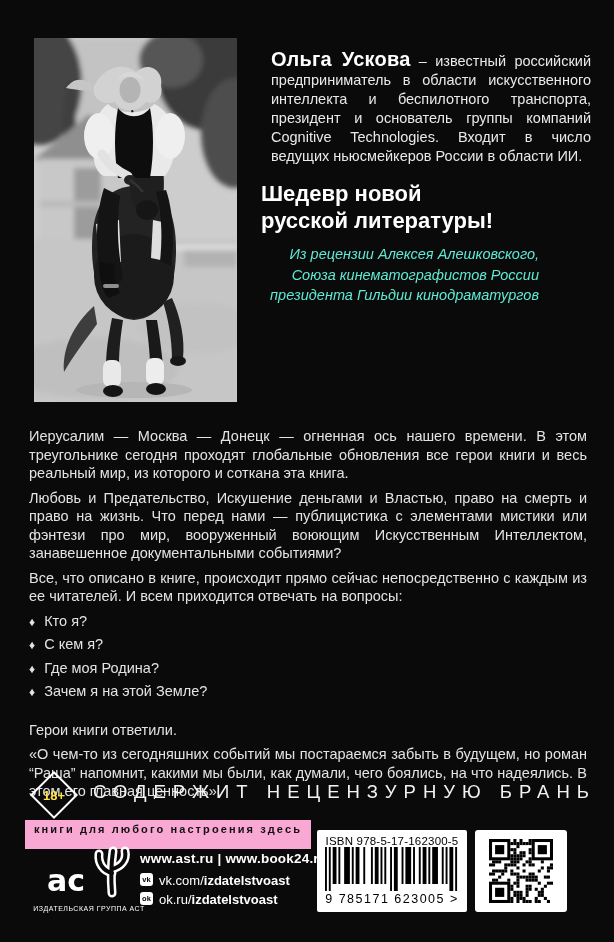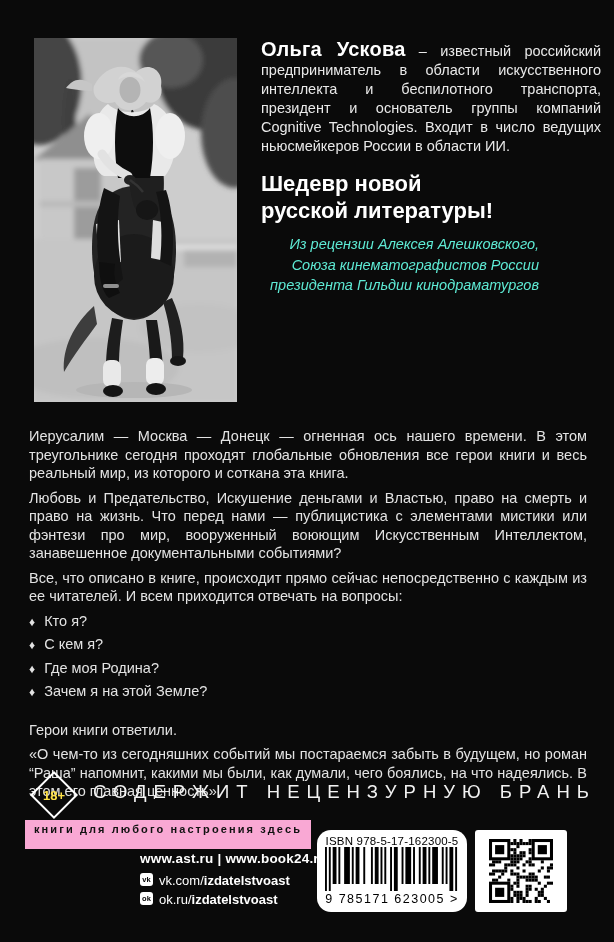--- a/index.html
+++ b/index.html
@@ -5,21 +5,21 @@
   html,body{margin:0;padding:0;background:#000;}
   .page{position:relative;width:614px;height:942px;background:#0a0a0a;overflow:hidden;
         font-family:"Liberation Sans",sans-serif;}
 
   
   .photo{position:absolute;left:34px;top:38px;width:203px;height:364px;overflow:hidden;background:#c9c9c9;}
   .photo svg{display:block;}
 
   
   .right-col{position:absolute;left:261px;top:40px;width:340px;color:#ececec;}
-  .bio{margin:0;font-size:14.5px;line-height:19px;text-align:justify;color:#e9e9e9;}
+  .bio{margin:10px;font-size:14.5px;line-height:19px;text-align:justify;color:#e9e9e9;}
   .bio .name{font-size:20px;font-weight:bold;color:#fff;letter-spacing:.2px;}
   .headline{margin:14px 0 0;font-size:22px;line-height:27px;font-weight:bold;color:#fff;}
   .quote{margin:20px 0 0;width:278px;font-style:italic;font-size:14.5px;line-height:20.5px;
          text-align:justify;color:#dcdcdc;}
   .attr{margin:10px 0 0;width:278px;font-style:italic;font-size:14.5px;line-height:20.5px;
         text-align:right;color:#5eead4;}
   .attr span{display:block;}
 
   
   .body-text{position:absolute;left:29px;top:427px;width:558px;color:#e3e3e3;
@@ -45,21 +45,21 @@
   .logo-block{position:absolute;left:30px;top:845px;width:118px;text-align:center;}
   .publisher{color:#fff;font-size:7px;letter-spacing:.5px;margin-top:2px;white-space:nowrap;}
   .links-block{position:absolute;left:140px;top:851px;color:#fff;}
   .site-line{font-weight:bold;font-size:13.5px;margin-bottom:7px;letter-spacing:.2px;}
   .social-line{font-size:13px;margin-bottom:4px;display:flex;align-items:flex-start;gap:6px;}
   .social-line b{font-weight:bold;}
   .sicon{width:13px;height:13px;background:#fff;border-radius:3px;color:#000;
          font-size:7.5px;font-weight:bold;display:flex;align-items:center;justify-content:center;
          flex:0 0 13px;}
   .isbn-box{position:absolute;left:317px;top:830px;width:150px;height:82px;background:#fff;
-            border-radius:14px;color:#000;text-align:center;overflow:hidden;}
+            border-radius:2px;color:#000;text-align:center;overflow:hidden;}
   .isbn-text{font-size:11.5px;margin-top:5px;letter-spacing:.2px;}
   .digits{font-size:12.5px;letter-spacing:1.5px;margin-top:-3px;}
   .qr-box{position:absolute;left:475px;top:830px;width:92px;height:82px;background:#fff;
           border-radius:3px;display:flex;align-items:center;justify-content:center;}
 </style>
 </head>
 <body>
 
 <div class="page">
 
@@ -162,20 +162,36 @@
   </div>
 
   <div class="age-badge">
     <span class="diamond"></span>
     <span class="age-num">18+</span>
   </div>
   <div class="age-text-line">СОДЕРЖИТ НЕЦЕНЗУРНУЮ БРАНЬ</div>
 
   <div class="tagline-strip">книги для любого настроения здесь</div>
 
+  <div class="logo-block">
+    <svg width="88" height="54" viewBox="0 0 88 54">
+      <text x="2" y="46" font-family="DejaVu Sans, sans-serif" font-size="30" font-weight="bold" fill="#fff">ас</text>
+      <g stroke="#fff" stroke-width="9" stroke-linecap="round" fill="none">
+        <path d="M68 6 C66 20 66 36 67 48"></path>
+        <path d="M67 28 C58 26 53 18 54 9"></path>
+        <path d="M67 24 C76 22 82 15 80 6"></path>
+      </g>
+      <g stroke="#0a0a0a" stroke-width="4" stroke-linecap="round" fill="none">
+        <path d="M68 6 C66 20 66 36 67 48"></path>
+        <path d="M67 28 C58 26 53 18 54 9"></path>
+        <path d="M67 24 C76 22 82 15 80 6"></path>
+      </g>
+    </svg>
+    <div class="publisher">ИЗДАТЕЛЬСКАЯ ГРУППА АСТ</div>
+  </div>
 
   <div class="links-block">
     <div class="site-line">www.ast.ru | www.book24.ru</div>
     <div class="social-line">
       <span class="sicon">vk</span>
       <span><span>vk.com/</span><b>izdatelstvoast</b></span>
     </div>
     <div class="social-line">
       <span class="sicon">ok</span>
       <span><span>ok.ru/</span><b>izdatelstvoast</b></span>

